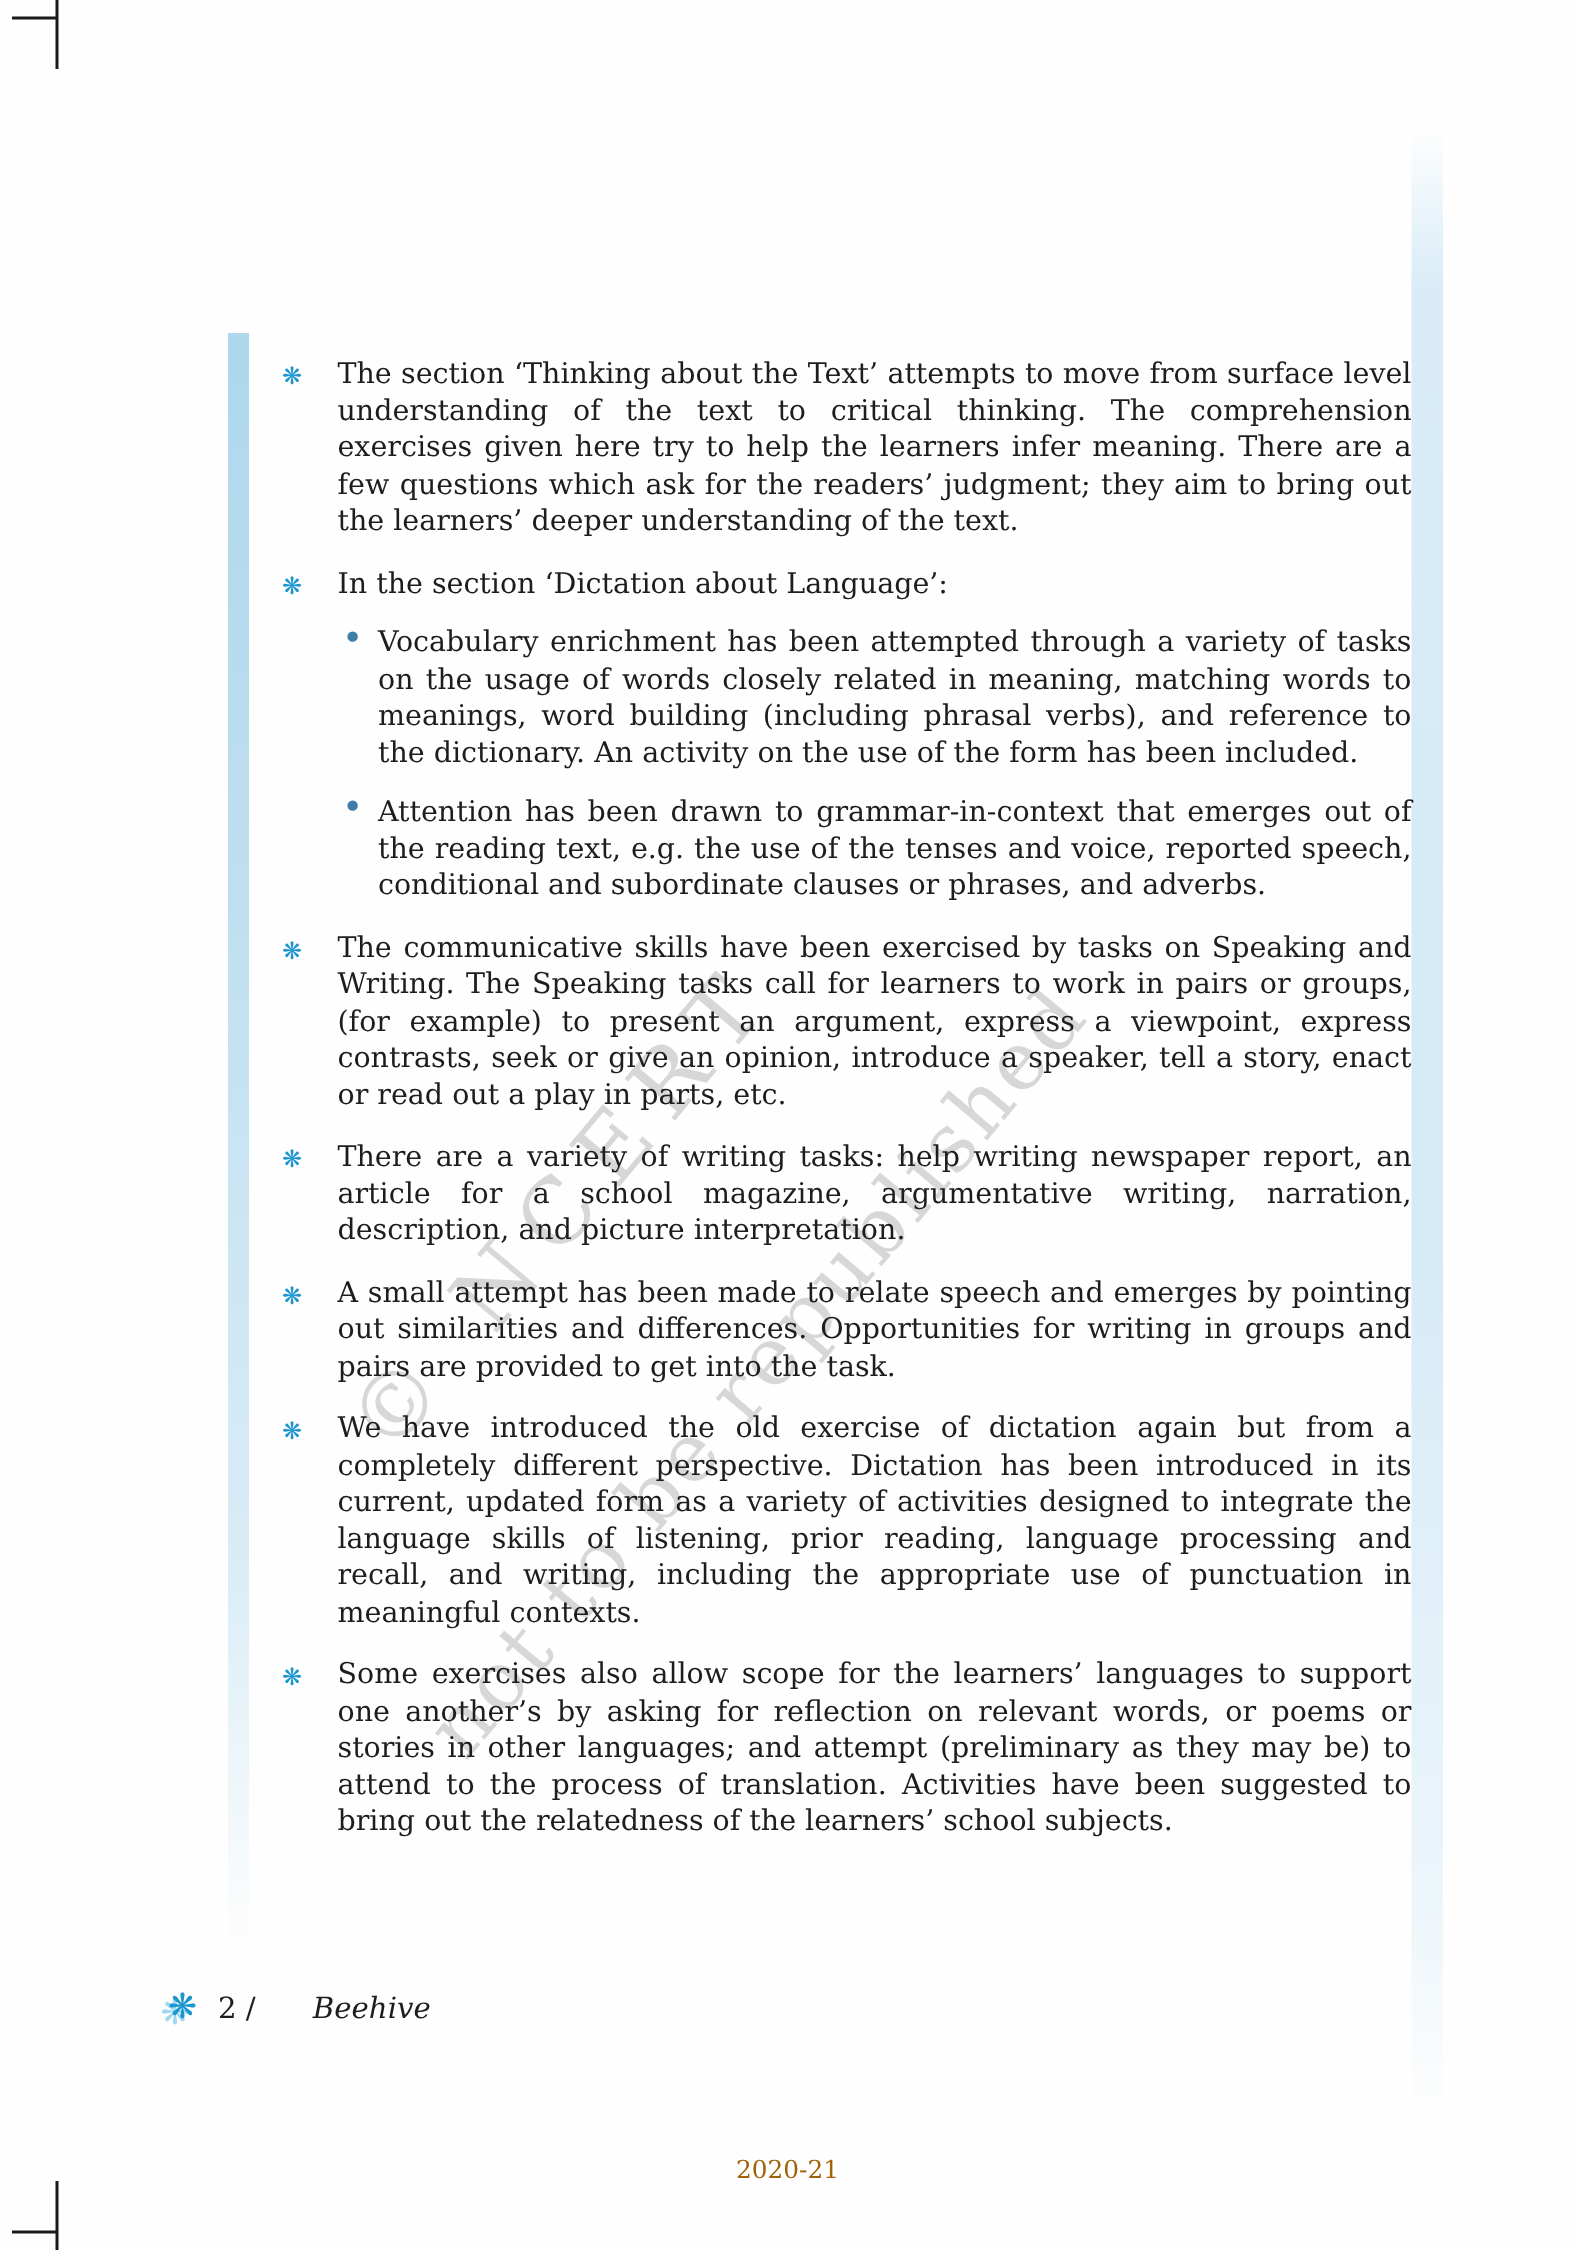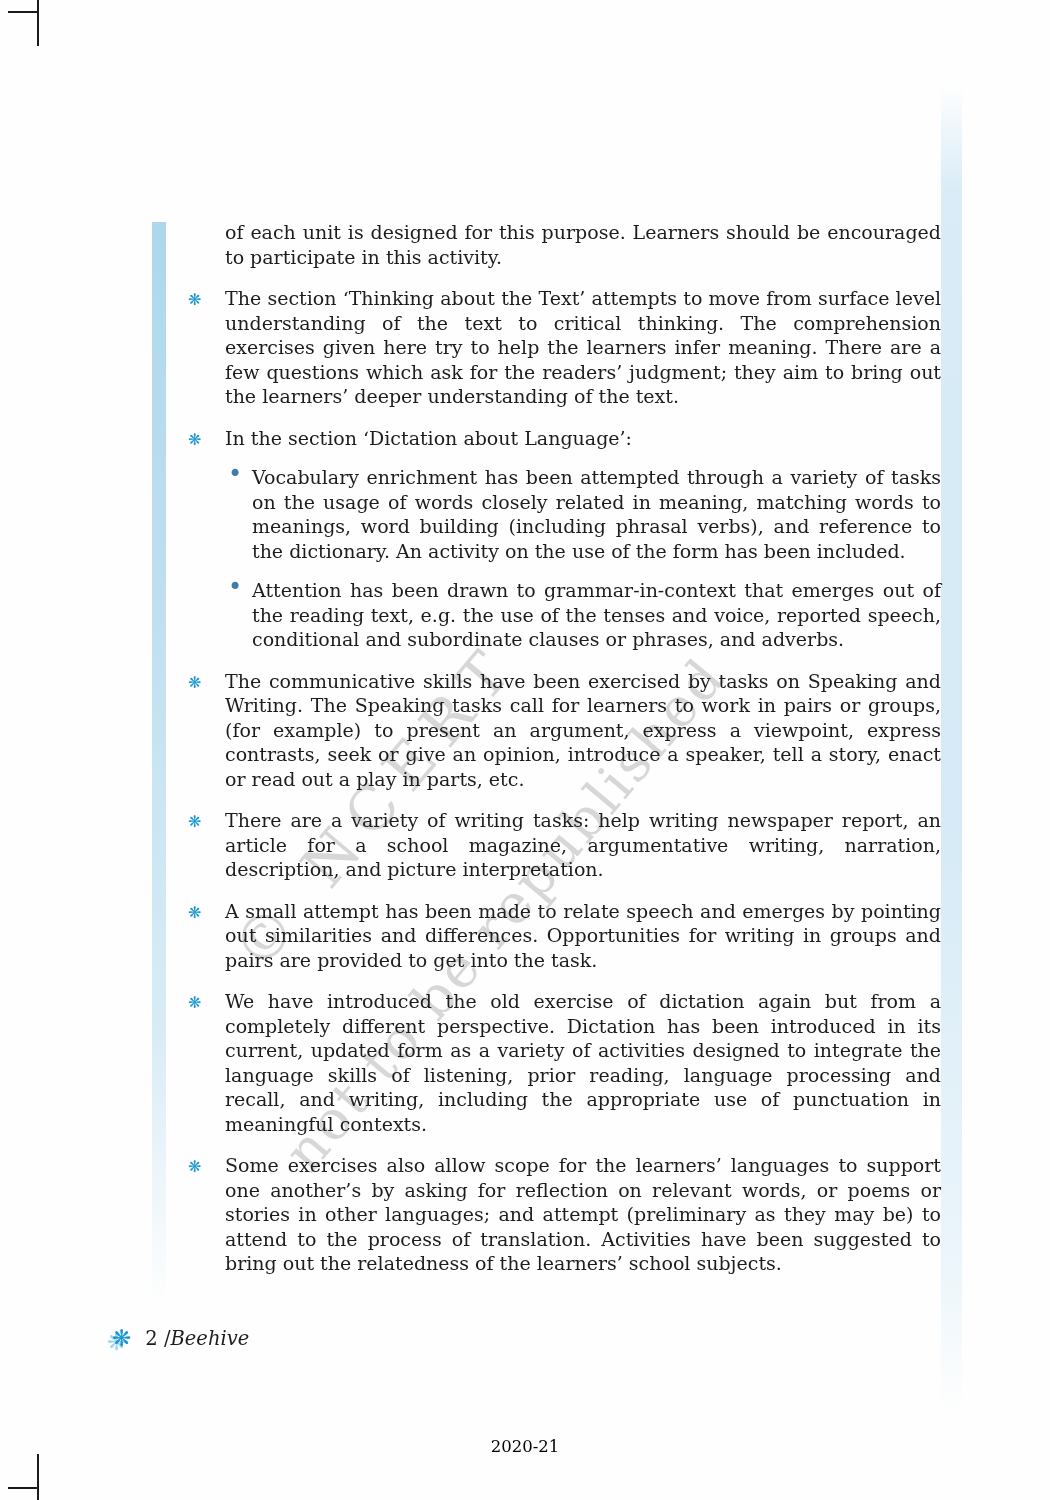--- a/index.html
+++ b/index.html
@@ -61,46 +61,45 @@
   .footer {
     position:absolute; left:112px; top:1325px; z-index:1;
     display:flex; align-items:center; font-size:19.5px;
   }
   .footer-icon {
     font-family:"DejaVu Sans", "Liberation Sans", sans-serif;
     font-size:23px; color:var(--accent-blue,#1b97cf);
     text-shadow:-5px 4px 0 rgba(150,210,238,0.9);
     margin-right:14px;
   }
-  .footer-title { font-style:italic; }
+  .footer-title { font-style:italic;margin-left:38px; }
 
   .year {
     position:absolute; left:0; top:1437px; width:100%; z-index:1;
-    text-align:center; font-size:16.5px; color:#000000;
+    text-align:center; font-size:16.5px; color:#a16207;
   }
 </style>
 </head>
 <body>
 
 <div class="mark mark-tl-v"></div>
 <div class="mark mark-tl-h"></div>
 <div class="mark mark-bl-v"></div>
 <div class="mark mark-bl-h"></div>
 
 <div class="left-band"></div>
 <div class="right-band"></div>
 
 <div class="watermark">
   <div class="wm-1">© NCERT</div>
   <div class="wm-2">not to be republished</div>
 </div>
 
 <div class="content">
 
-  <p>of each unit is designed for this purpose. Learners should be encouraged to participate in this activity.</p>
 
   <div class="bullet">
     <span class="b-icon">❋</span>
     <p>The section ‘Thinking about the Text’ attempts to move from surface level understanding of the text to critical thinking. The comprehension exercises given here try to help the learners infer meaning. There are a few questions which ask for the readers’ judgment; they aim to bring out the learners’ deeper understanding of the text.</p>
   </div>
 
   <div class="bullet">
     <span class="b-icon">❋</span>
     <p>In the section ‘Dictation about Language’:</p>
     <div class="sub">

